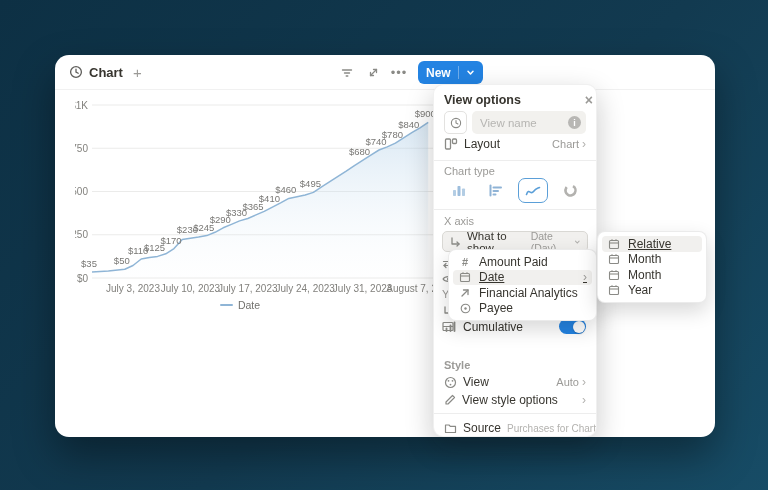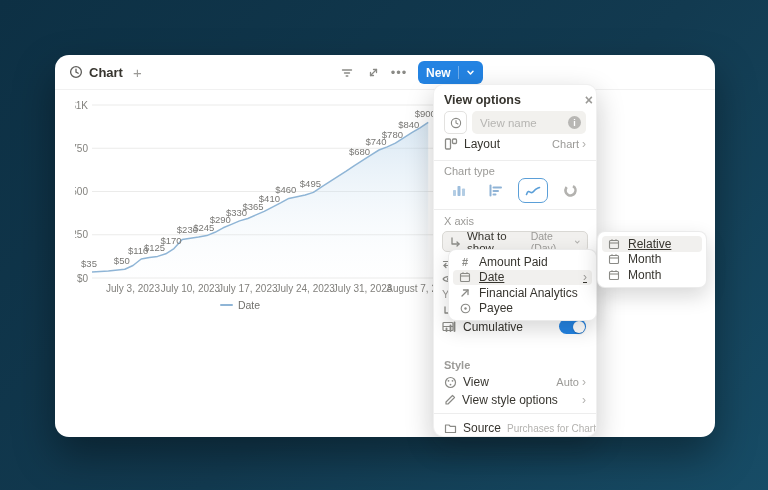--- a/index.html
+++ b/index.html
@@ -419,13 +419,24 @@
     <span class="micon">
       <svg width="12" height="12" viewBox="0 0 12 12" fill="none" stroke="#8a8a86" stroke-width="1.1">
           <rect x="1.5" y="2.5" width="9" height="8" rx="1"></rect>
           <line x1="1.5" y1="5" x2="10.5" y2="5"></line>
           <line x1="4" y1="1.3" x2="4" y2="3"></line>
           <line x1="8" y1="1.3" x2="8" y2="3"></line>
         </svg>
     </span>
     <span>Month</span>
   </div>
+  <div class="mi">
+    <span class="micon">
+      <svg width="12" height="12" viewBox="0 0 12 12" fill="none" stroke="#8a8a86" stroke-width="1.1">
+          <rect x="1.5" y="2.5" width="9" height="8" rx="1"></rect>
+          <line x1="1.5" y1="5" x2="10.5" y2="5"></line>
+          <line x1="4" y1="1.3" x2="4" y2="3"></line>
+          <line x1="8" y1="1.3" x2="8" y2="3"></line>
+        </svg>
+    </span>
+    <span>Year</span>
+  </div>
 </div>
 
 </body></html>

